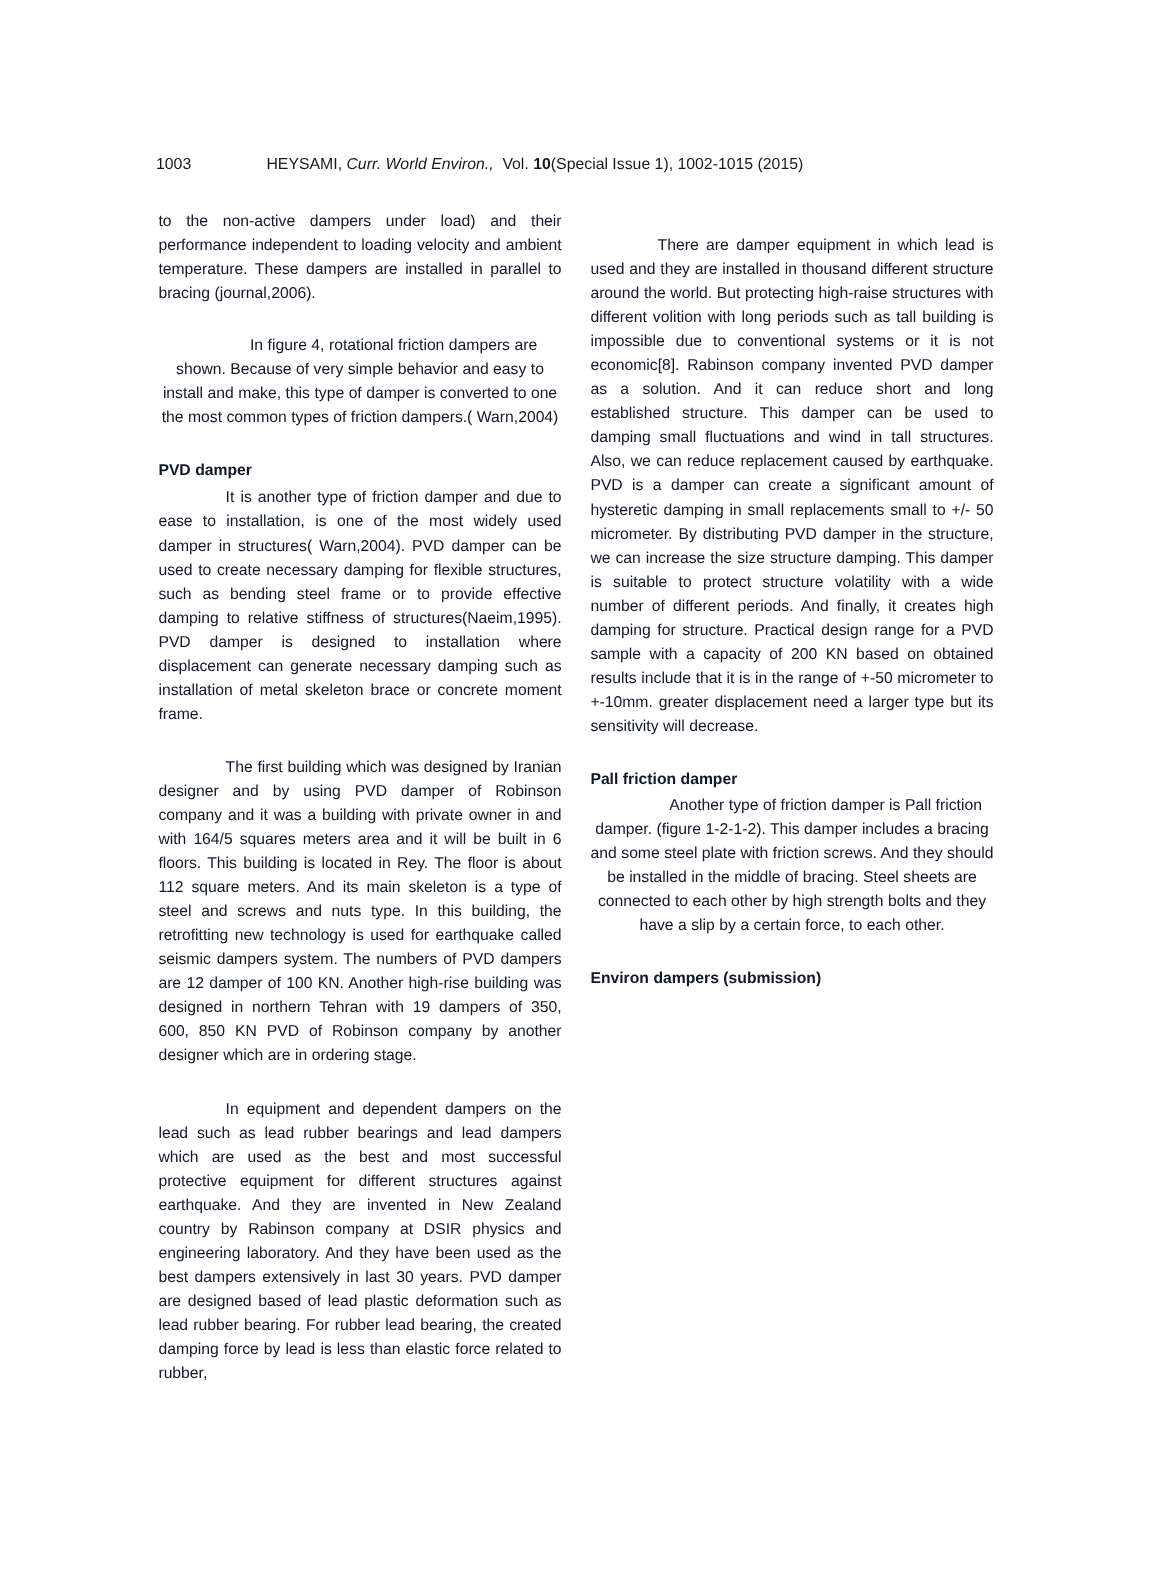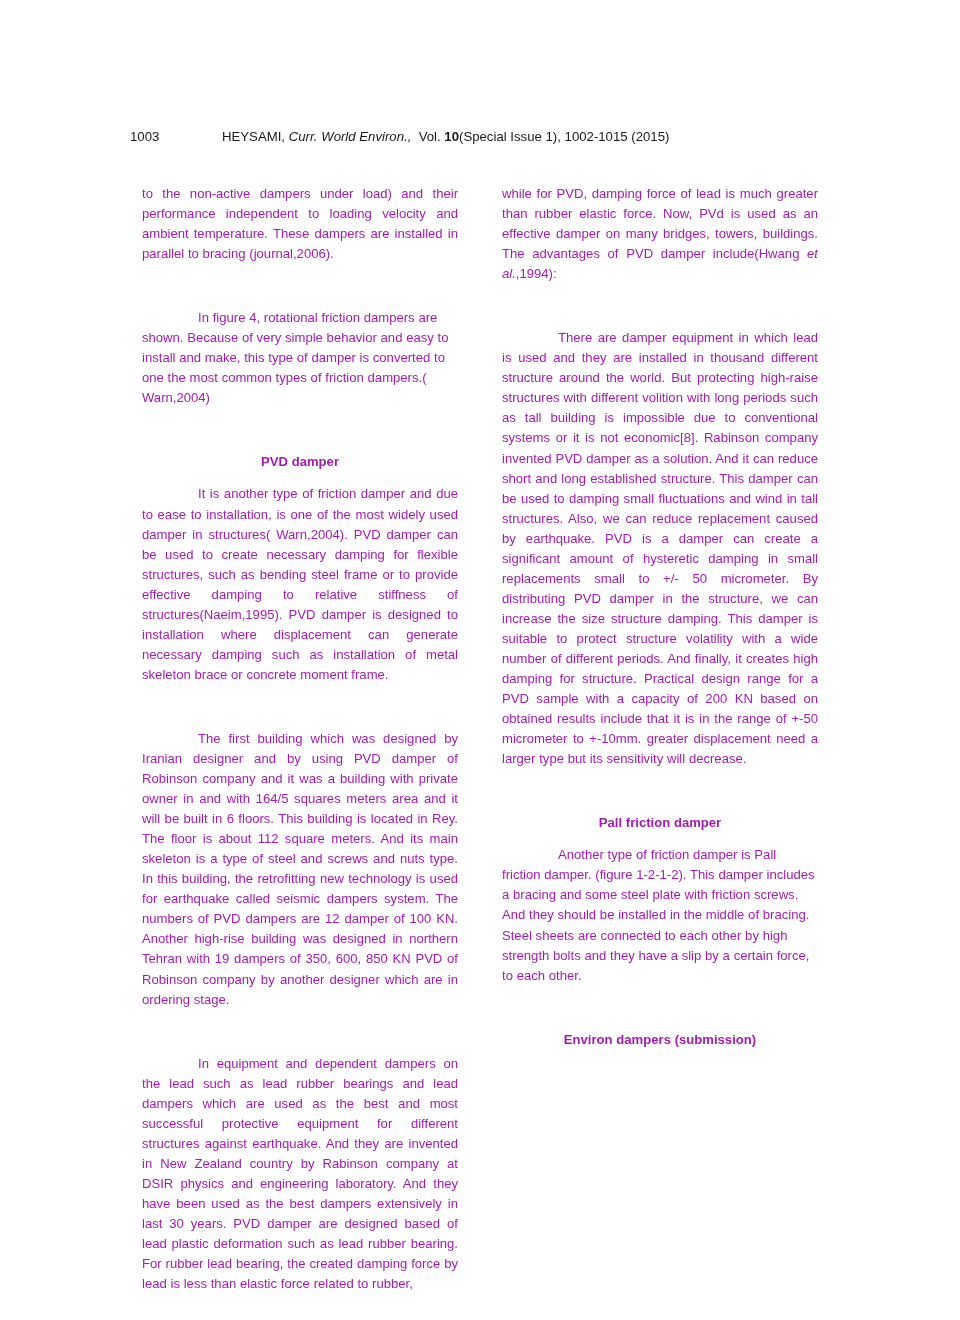--- a/index.html
+++ b/index.html
@@ -49,37 +49,37 @@
   }
   .col {
     position: absolute;
     top: 0;
     width: 340px;
   }
   .col-left  { left: 0px; }
   .col-right { left: 360px; }
 
   p.para, p.head {
-    margin: 12px;
+    margin: 2px;
     font-size: 13.1px;
     line-height: 20.05px;
     text-align: justify;
     text-justify: inter-word;
-    color: #a21caf;
+    color: #0f172a;
     -moz-hyphens: none;
     hyphens: none;
     word-spacing: 0.1px;
   }
   p.para.indent { text-indent: 56px; }
   p.para.noindent { text-indent: 0; }
-  p.para.lastline-left { text-align: left; }
+  p.para.lastline-left { text-align: center; }
 
   p.head {
     font-weight: bold;
-    text-align: center;
+    text-align: left;
     text-indent: 0;
   }
 
   .gap-para { height: 20px; }
 
   em { font-style: italic; }
 </style>
 </head>
 <body>
 
@@ -110,21 +110,20 @@
       <p class="para indent">The first building which was designed by Iranian designer and by using PVD damper of Robinson company and it was a building with private owner in and with 164/5 squares meters area and it will be built in 6 floors. This building is located in Rey. The floor is about 112 square meters. And its main skeleton is a type of steel and screws and nuts type. In this building, the retrofitting new technology is used for earthquake called seismic dampers system. The numbers of PVD dampers are 12 damper of 100 KN. Another high-rise building was designed in northern Tehran with 19 dampers of 350, 600, 850 KN PVD of Robinson company by another designer which are in ordering stage.</p>
 
       <div class="gap-para"></div>
 
       <p class="para indent">In equipment and dependent dampers on the lead such as lead rubber bearings and lead dampers which are used as the best and most successful protective equipment for different structures against earthquake. And they are invented in New Zealand country by Rabinson company at DSIR physics and engineering laboratory. And they have been used as the best dampers extensively in last 30 years. PVD damper are designed based of lead plastic deformation such as lead rubber bearing. For rubber lead bearing, the created damping force by lead is less than elastic force related to rubber,</p>
 
     </div>
 
     <div class="col col-right">
 
-      <p class="para noindent"><span>while for PVD, damping force of lead is much greater than rubber elastic force. Now, PVd is used as an effective damper on many bridges, towers, buildings. The advantages of PVD damper include(Hwang </span><em>et al.</em><span>,1994):</span></p>
 
 
 
 
       <div class="gap-para"></div>
 
       <p class="para indent">There are damper equipment in which lead is used and they are installed in thousand different structure around the world. But protecting high-raise structures with different volition with long periods such as tall building is impossible due to conventional systems or it is not economic[8]. Rabinson company invented PVD damper as a solution. And it can reduce short and long established structure. This damper can be used to damping small fluctuations and wind in tall structures. Also, we can reduce replacement caused by earthquake. PVD is a damper can create a significant amount of hysteretic damping in small replacements small to +/- 50 micrometer. By distributing PVD damper in the structure, we can increase the size structure damping. This damper is suitable to protect structure volatility with a wide number of different periods. And finally, it creates high damping for structure. Practical design range for a PVD sample with a capacity of 200 KN based on obtained results include that it is in the range of +-50 micrometer to +-10mm. greater displacement need a larger type but its sensitivity will decrease.</p>
 
       <div class="gap-para"></div>
 

